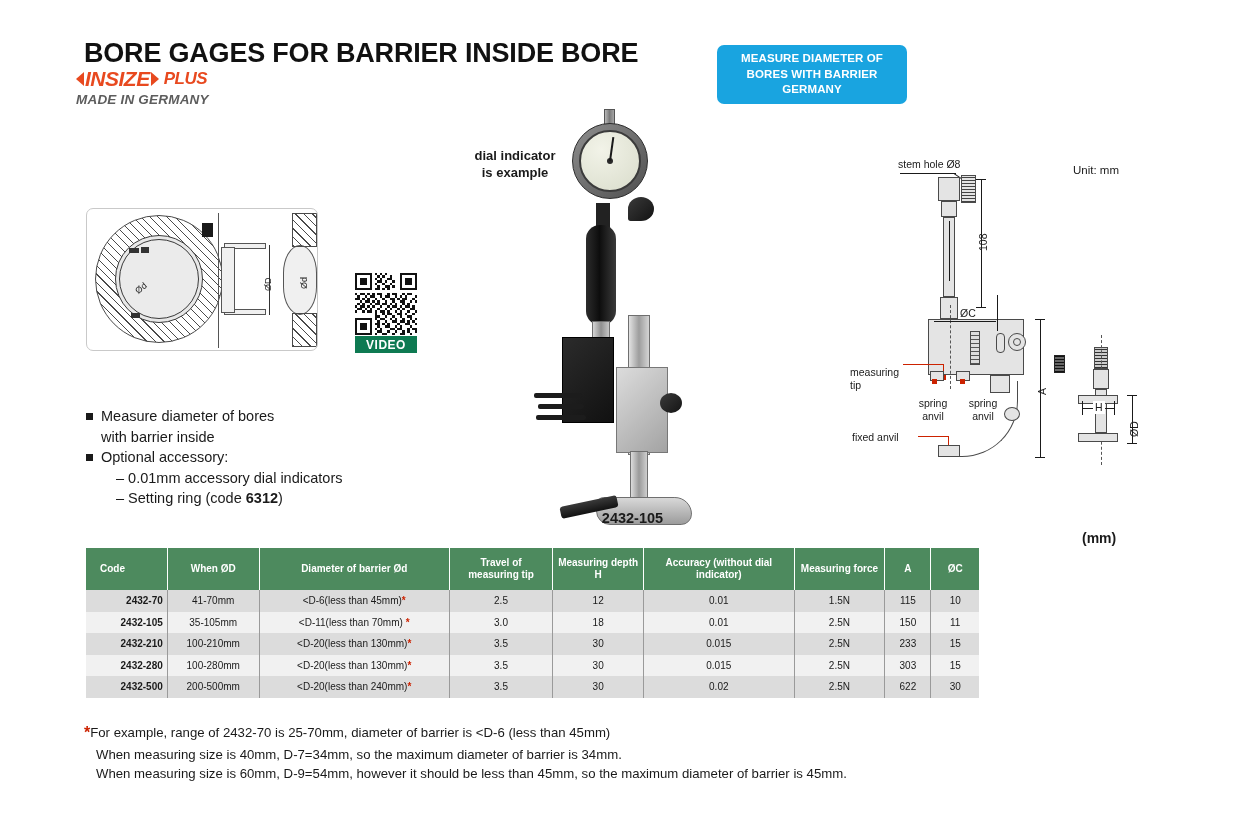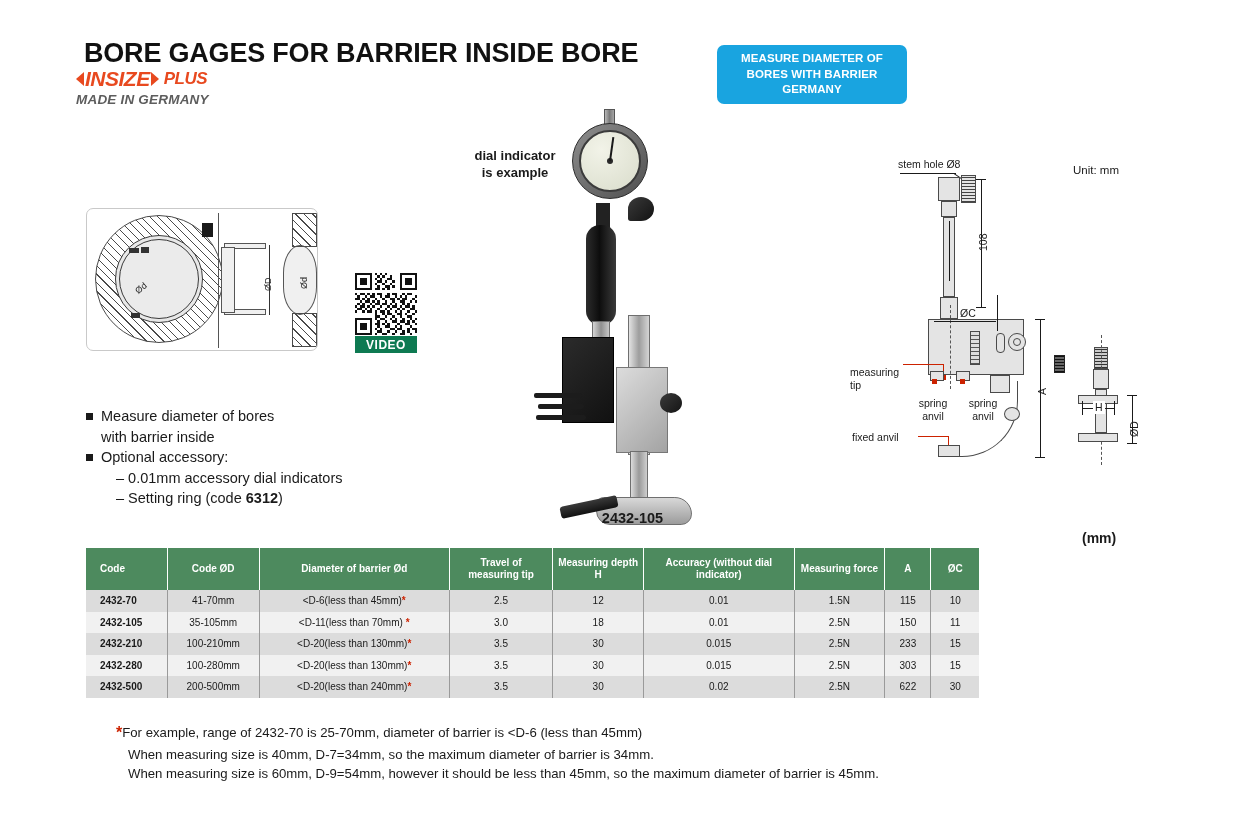--- a/index.html
+++ b/index.html
@@ -194,40 +194,40 @@
   }
   table.spec th:first-child { text-align: left; padding-left: 14px; border-left: none; }
   table.spec th:last-child { border-right: none; }
   table.spec td {
     padding: 4px 4px; text-align: center; line-height: 1.35;
     border-right: 1px solid #9a9a9a;
   }
   table.spec td:last-child { border-right: none; }
   table.spec tr.odd td { background: #dcdcdc; }
   table.spec tr.even td { background: #f1f1f1; }
-  table.spec td.code { font-weight: bold; text-align: left; padding-left: 14px; }
+  table.spec td.code { font-weight: bold; text-align: right; padding-left: 14px; }
   table.spec td.rangecol { text-align: center; }
   .ast { color: #cc2200; font-weight: bold; }
   .hdr-row th { height: 42px; }
 
   
   .bullets {
     position: absolute; left: 86px; top: 406px; width: 380px;
     font-size: 14.5px; line-height: 1.42;
   }
   .bullets .b-item { display: flex; gap: 8px; }
   .bullets .sq {
     width: 7px; height: 7px; background: #1a1a1a; margin-top: 7px; flex: 0 0 7px;
   }
   .bullets .sub { padding-left: 15px; }
 
   
   .footnote {
     position: absolute; left: 84px; top: 721px; width: 1060px;
-    font-size: 13.2px; line-height: 1.48; margin-left: 32px;
+    font-size: 13.2px; line-height: 1.48;
   }
   .footnote .fn-first { text-indent: 0; }
   .footnote .fn-line { padding-left: 12px; }
   .footnote .ast-big { color: #cc2200; font-weight: bold; font-size: 16px; vertical-align: -1px; }
 
   
   .qr { position: absolute; left: 355px; top: 273px; width: 62px; height: 62px; }
   .video-tag {
     position: absolute; left: 355px; top: 336px; width: 62px; height: 17px;
     background: #0e7a52; color: #fff; font-size: 12px; font-weight: bold;
@@ -575,21 +575,21 @@
 
     <div class="part" style="left:204px; top:200px; width:11px; height:18px; background:repeating-linear-gradient(0deg,#111 0 1px,#666 1px 3px); border-color:#222;"></div>
   </div>
 
   <div class="mm-label">(mm)</div>
 
   <table class="spec">
     <thead>
       <tr class="hdr-row">
         <th style="width:92px">Code</th>
-        <th style="width:106px">Code ØD</th>
+        <th style="width:106px">When ØD</th>
         <th style="width:230px">Diameter of barrier Ød</th>
         <th style="width:116px">Travel of measuring tip</th>
         <th style="width:100px">Measuring depth H</th>
         <th style="width:178px">Accuracy (without dial indicator)</th>
         <th style="width:100px">Measuring force</th>
         <th style="width:52px">A</th>
         <th style="width:55px">ØC</th>
       </tr>
     </thead>
     <tbody>

